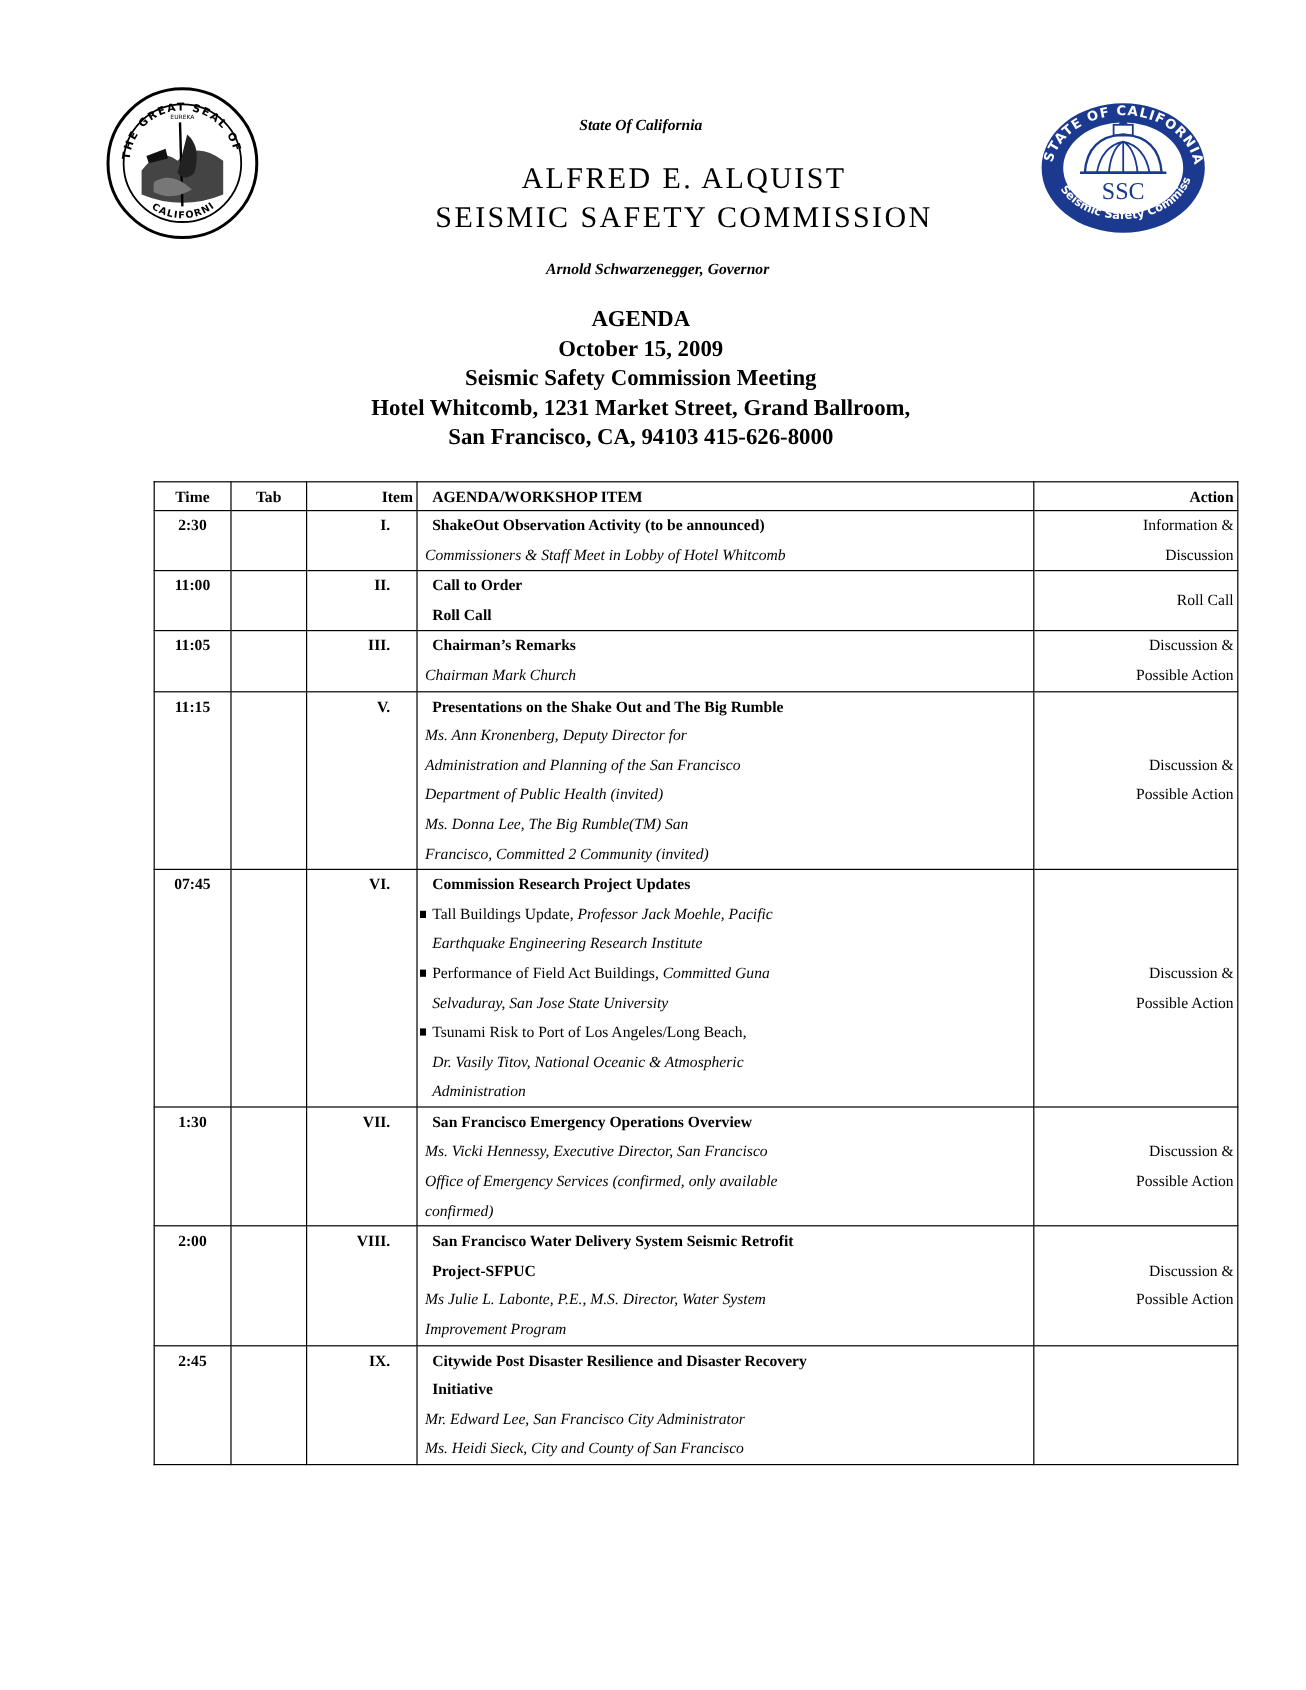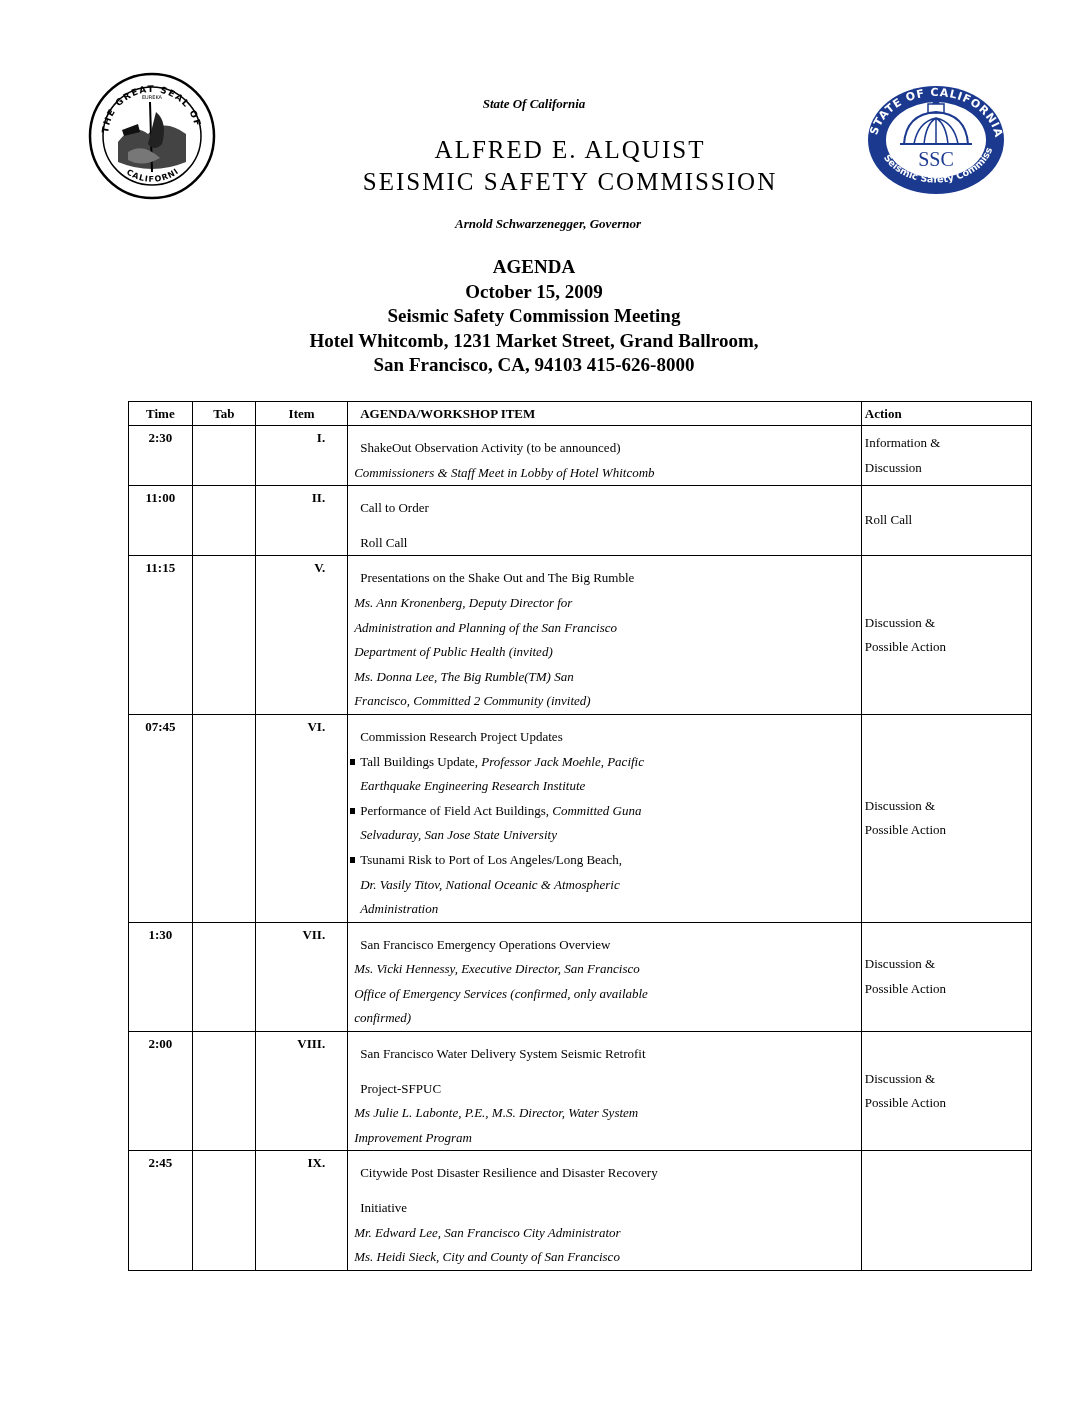--- a/index.html
+++ b/index.html
@@ -16,24 +16,24 @@
   .meeting { position: absolute; left: 0; width: 1088px; top: 255px; text-align: center;
              font-size: 19px; font-weight: bold; line-height: 24.5px; margin-left: -10px; }
   table.agenda { position: absolute; left: 128px; top: 401px; width: 904px;
                  border-collapse: collapse; font-size: 13px; line-height: 24.6px; }
   table.agenda td, table.agenda th { border: 1.5px solid #000; vertical-align: top; padding: 0 3px; }
   table.agenda th { font-weight: bold; line-height: 23px; }
   .c-time { width: 58px; text-align: center; font-weight: bold; }
   .c-tab { width: 58px; }
   .c-item { width: 68px; text-align: right; font-weight: bold; padding-right: 22px !important; }
   .c-desc { width: 515px; text-align: left; padding-left: 6px !important; }
-  .c-action { width: 168px; text-align: left; vertical-align: middle !important; }
-  th.c-item { text-align: center; padding-right: 3px !important; margin-top: 28px; }
+  .c-action { width: 168px; text-align: right; vertical-align: middle !important; }
+  th.c-item { padding-right: 3px !important; margin-top: 28px; }
   th.c-desc { padding-left: 12px !important; margin-top: 48px; }
-  .b { font-weight: normal; margin-top: 10px; }
+  .b { font-weight: bold; }
   .i { font-style: italic; }
   .ind { padding-left: 6px; }
   .bullet-line { position: relative; padding-left: 6px; }
   .bullet { position: absolute; left: -4px; top: 9px; width: 5px; height: 6px; background: #000; }
 </style>
 </head>
 <body>
 
 <svg class="seal" viewBox="0 0 128 128">
   <circle cx="64" cy="64" r="62" fill="#fff" stroke="#000" stroke-width="2.5"></circle>
@@ -122,20 +122,33 @@
         <td class="c-item">II.</td>
         <td class="c-desc">
           <div class="b ind">Call to Order</div>
           <div class="b ind">Roll Call</div>
         </td>
         <td class="c-action">
           <div>Roll Call</div>
         </td>
       </tr>
       <tr>
+        <td class="c-time">11:05</td>
+        <td class="c-tab"></td>
+        <td class="c-item">III.</td>
+        <td class="c-desc">
+          <div class="b ind">Chairman’s Remarks</div>
+          <div class="i">Chairman Mark Church</div>
+        </td>
+        <td class="c-action">
+          <div>Discussion &amp;</div>
+          <div>Possible Action</div>
+        </td>
+      </tr>
+      <tr>
         <td class="c-time">11:15</td>
         <td class="c-tab"></td>
         <td class="c-item">V.</td>
         <td class="c-desc">
           <div class="b ind">Presentations on the Shake Out and The Big Rumble</div>
           <div class="i">Ms. Ann Kronenberg, Deputy Director for</div>
           <div class="i">Administration and Planning of the San Francisco</div>
           <div class="i">Department of Public Health (invited)</div>
           <div class="i">Ms. Donna Lee, The Big Rumble(TM) San</div>
           <div class="i">Francisco, Committed 2 Community (invited)</div>

